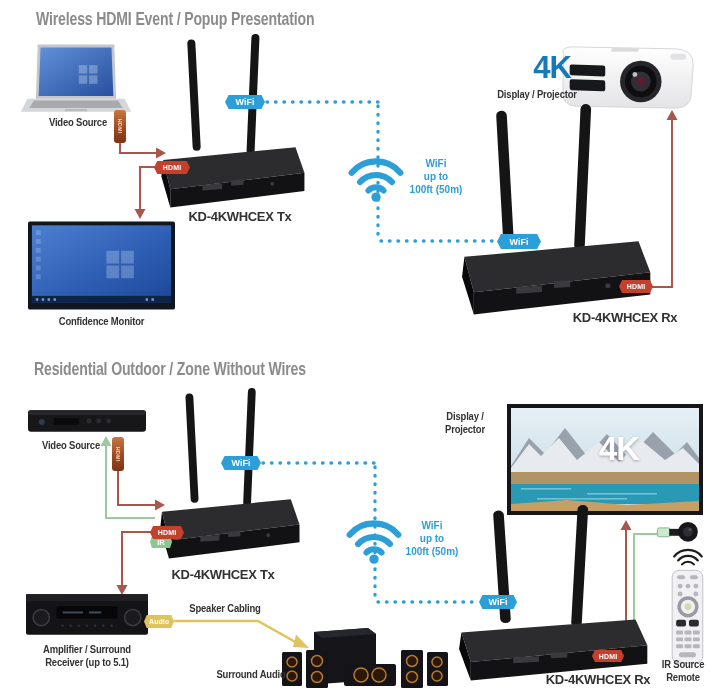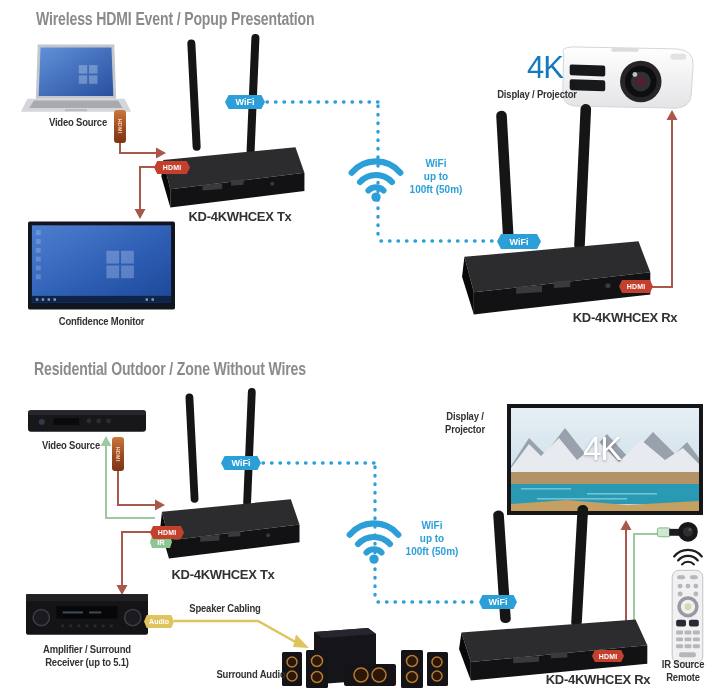--- a/index.html
+++ b/index.html
@@ -27,21 +27,21 @@
              text-align:center;line-height:1.3;z-index:4;}
   .badge{position:absolute;display:flex;align-items:center;justify-content:center;font-weight:bold;color:#fff;
          clip-path:polygon(9% 0,91% 0,100% 50%,91% 100%,9% 100%,0 50%);z-index:5;}
   .badge.wifi{background:var(--accent-blue,#2d9fd8);font-size:9px;}
   .badge.hdmi{background:var(--hdmi-red,#c2402c);font-size:7px;letter-spacing:0.2px;}
   .badge.ir{background:var(--ir-badge-green,#8cc791);font-size:7.5px;}
   .badge.audio{background:var(--audio-yellow,#dfc35c);font-size:7px;}
   .hdmi-plug{position:absolute;width:12px;background:linear-gradient(180deg,#c97840 0%,#9c4a22 55%,#7c3416 100%);
              border-radius:3px;z-index:3;display:flex;align-items:center;justify-content:center;}
   .hdmi-plug span{writing-mode:vertical-rl;font-size:5px;color:#ffd9bf;font-weight:bold;letter-spacing:0.5px;}
-  .fourk{position:absolute;font-weight:normal;z-index:4;text-align:left;}
+  .fourk{position:absolute;font-weight:bold;z-index:4;text-align:center;}
   #fourk-top{color:var(--resolution-blue,#1579be);font-size:31px;letter-spacing:-1px;}
   #fourk-tv{color:#ffffff;font-size:33px;letter-spacing:-1px;text-shadow:0 1px 3px rgba(0,0,0,0.3);}
 </style>
 </head>
 <body>
 
 <div id="canvas">
 
   <svg class="lines" width="720" height="700" viewBox="0 0 720 700">
 

